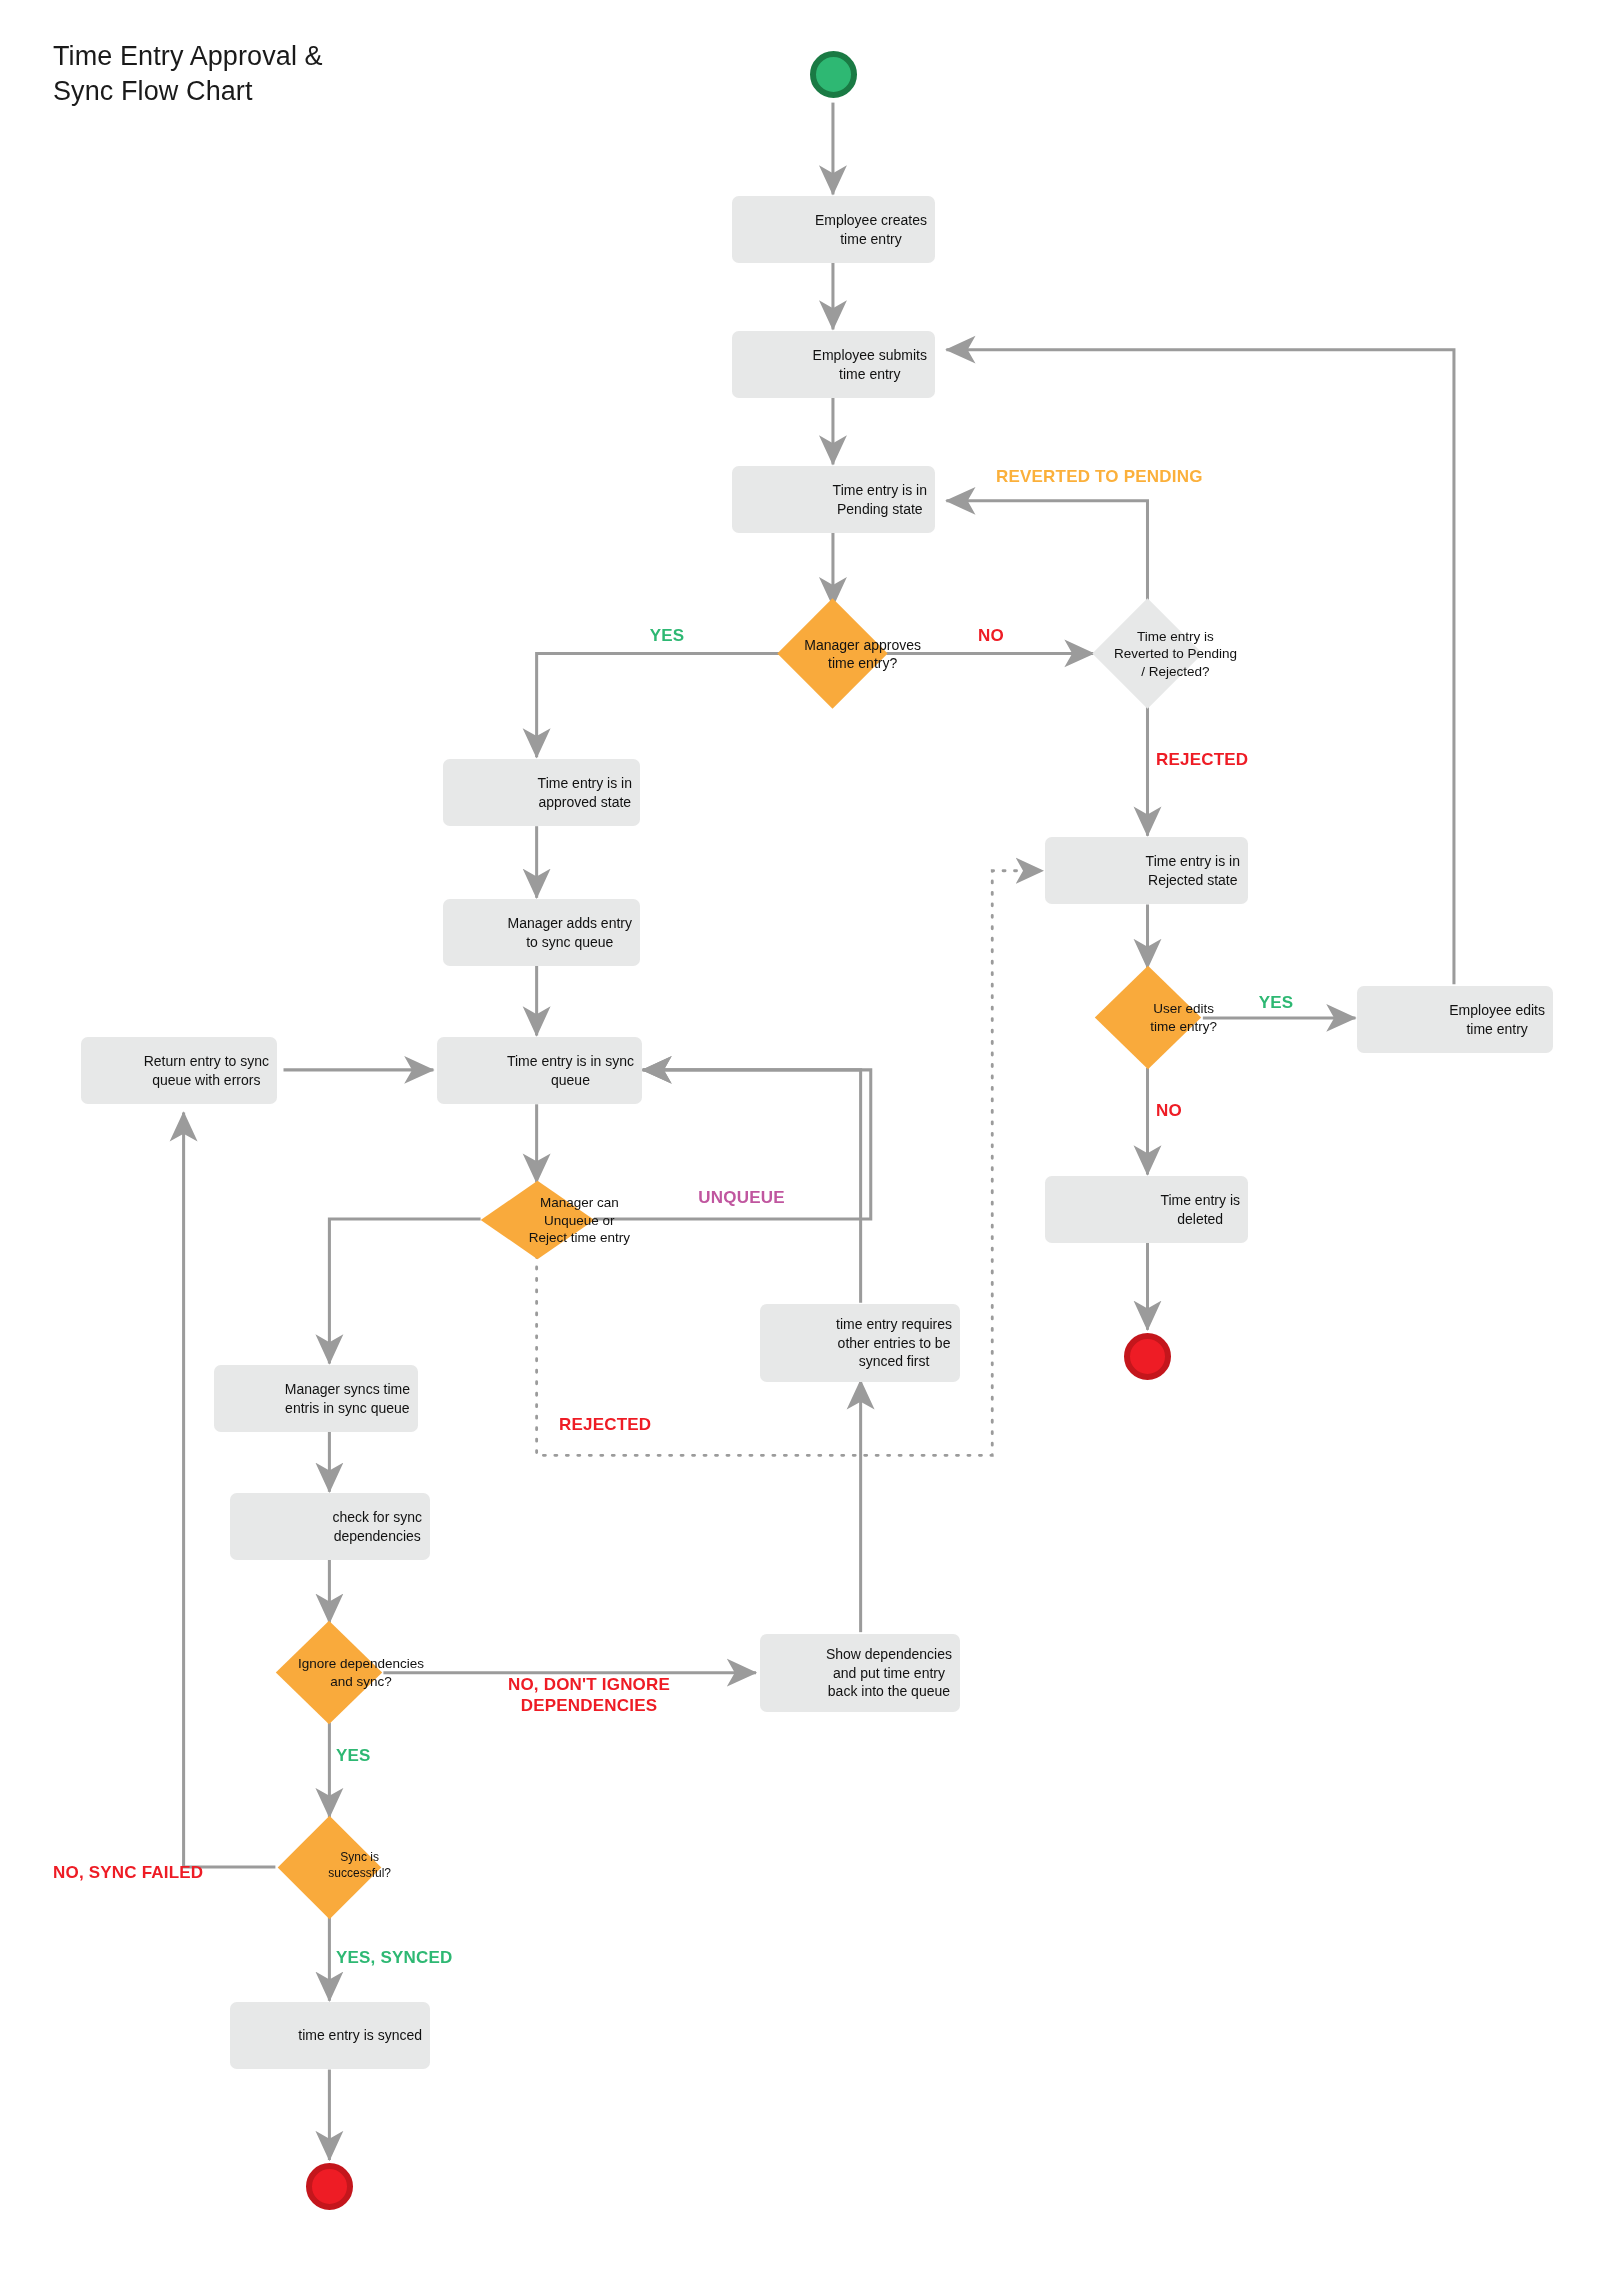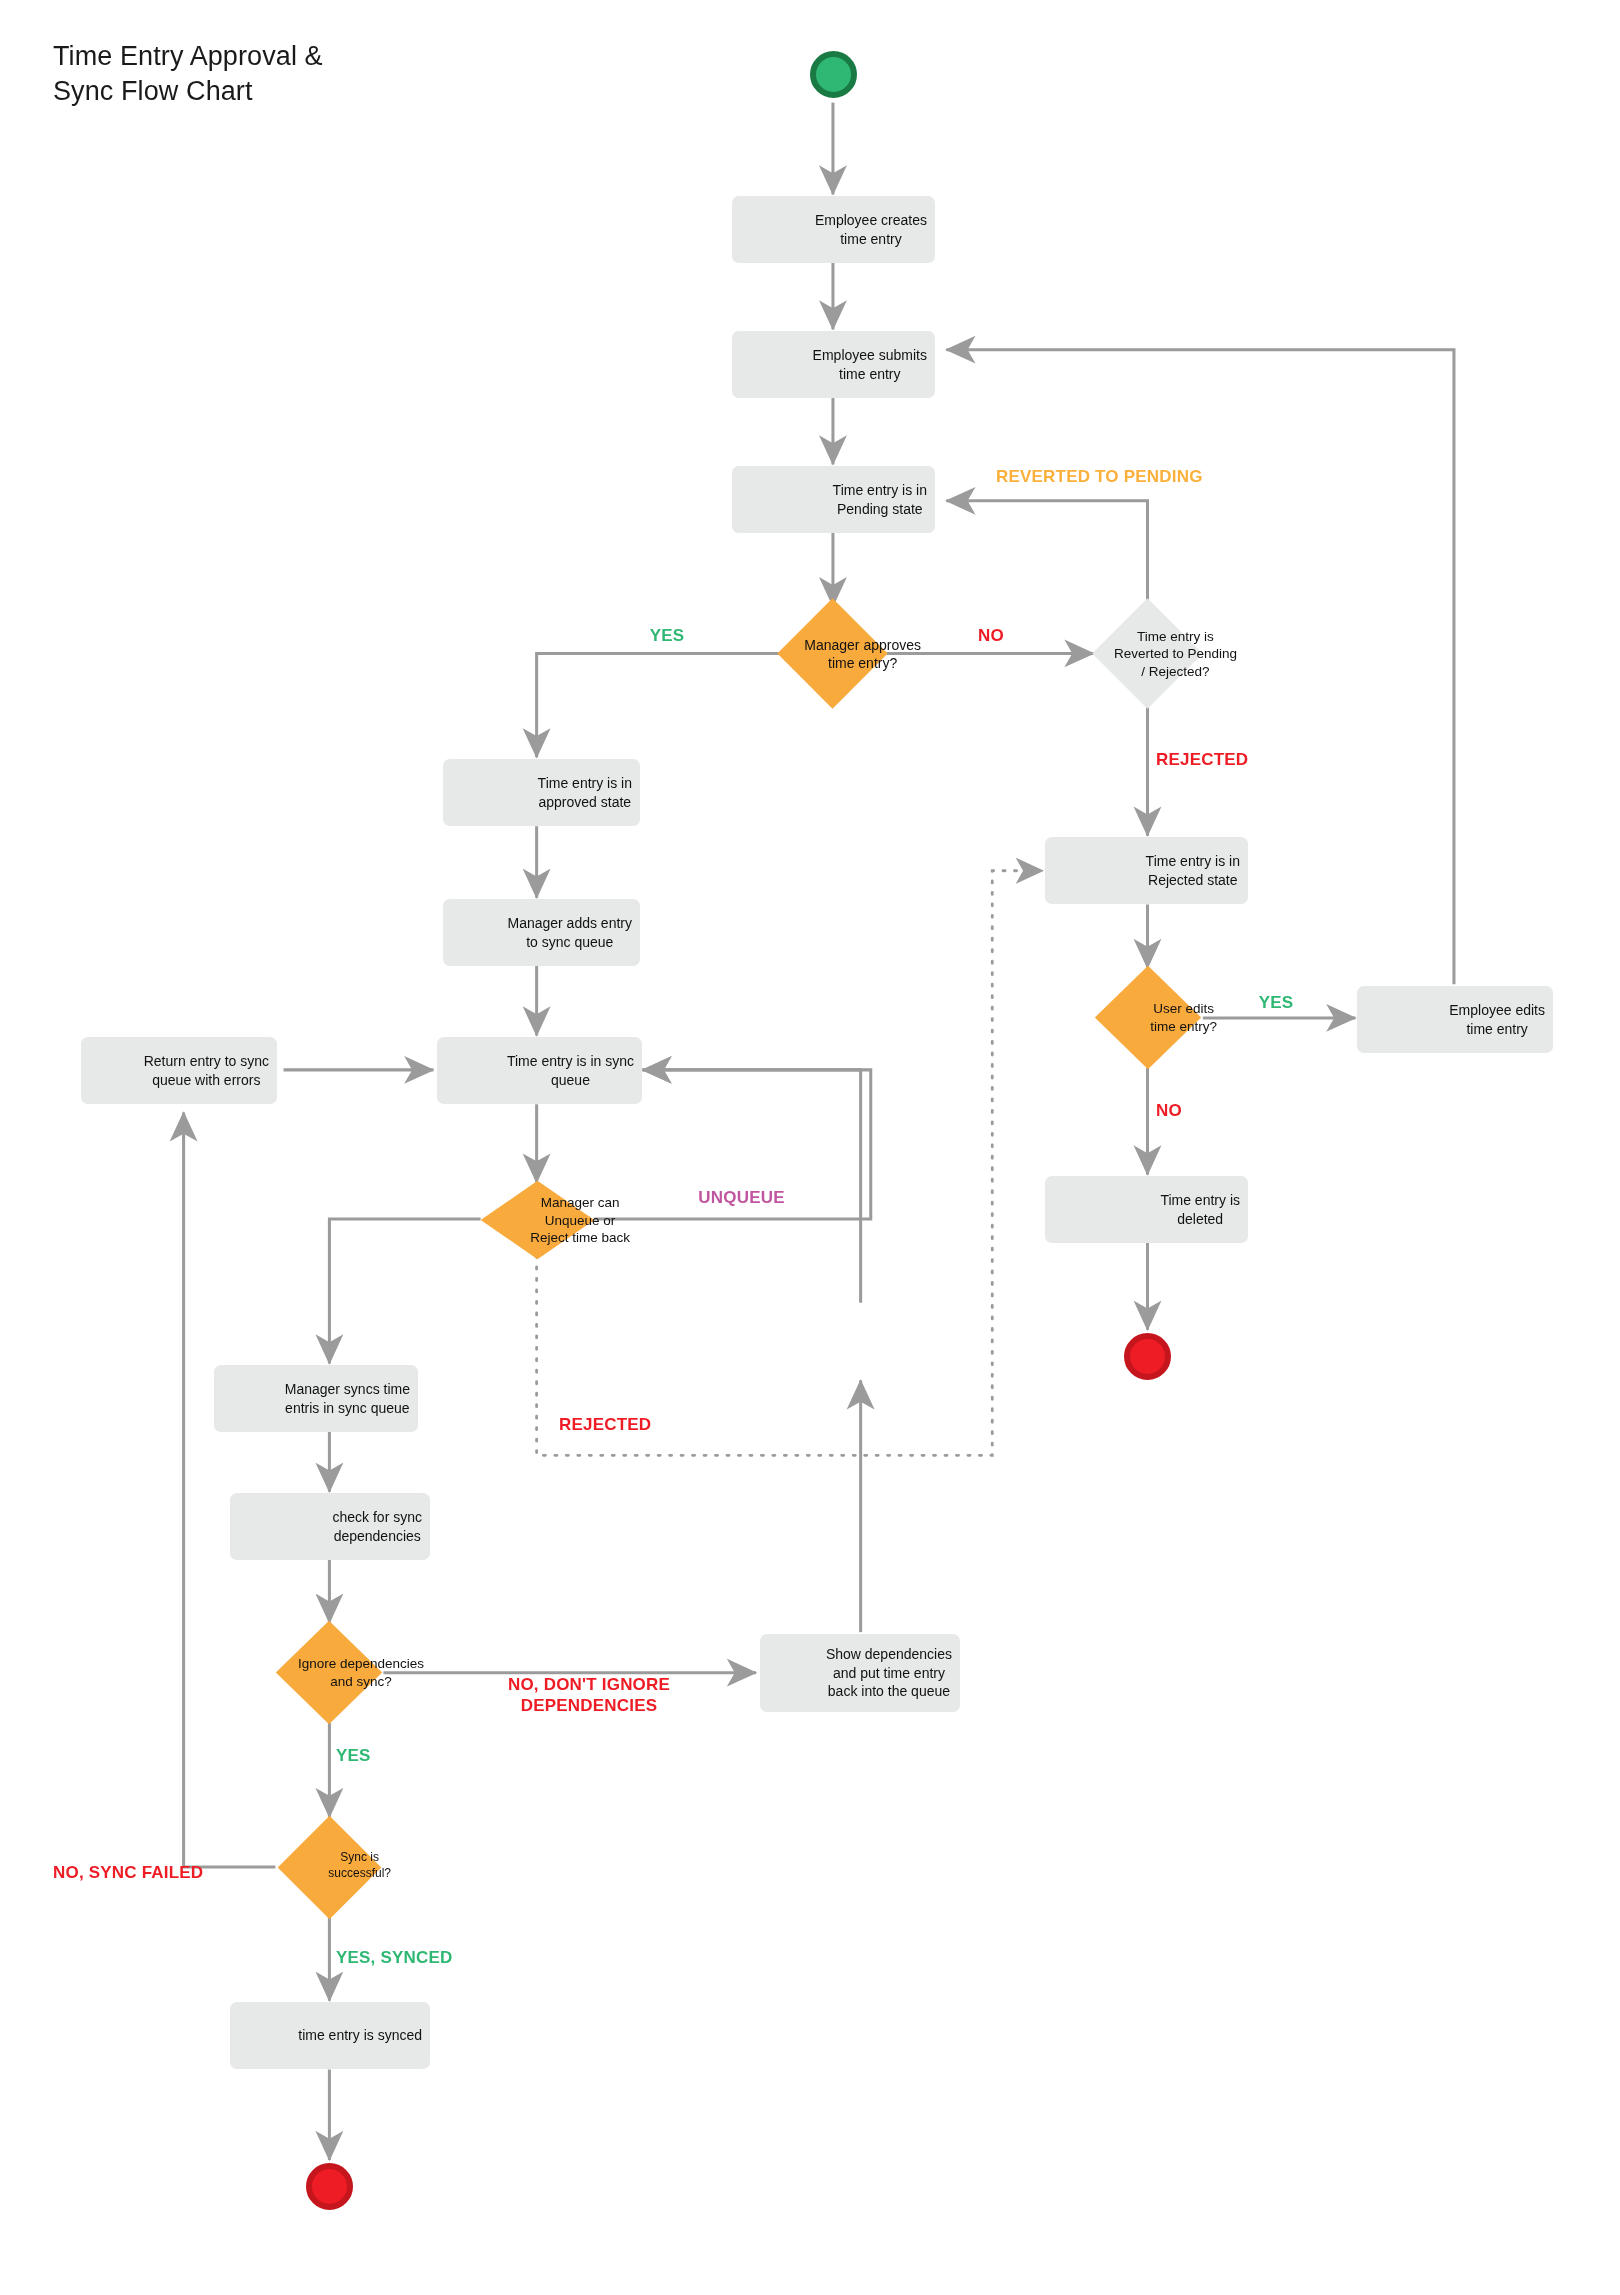--- a/index.html
+++ b/index.html
@@ -223,23 +223,28 @@
     <span class="dec-label">Return entry to sync
 queue with errors</span>
   </div>
 
   <svg style="position:absolute; left:480px; top:1180px; width:115px; height:80px;" viewBox="0 0 170 118" xmlns="http://www.w3.org/2000/svg">
     <polygon points="85,1 169,59 85,117 1,59" fill="#f9aa3c"></polygon>
   </svg>
   <div class="node dec" style="left:446px; top:1188px; width:184px; height:65px; font-size:13.5px;">
     <span class="dec-label">Manager can
 Unqueue or
-Reject time back</span>
-  </div>
-
+Reject time entry</span>
+  </div>
+
+  <div class="node proc" style="left:760px; top:1304px; width:200px; height:78px;">
+    <span class="dec-label">time entry requires
+other entries to be
+synced first</span>
+  </div>
 
   <div class="node proc" style="left:214px; top:1365px; width:204px; height:67px;">
     <span class="dec-label">Manager syncs time
 entris in sync queue</span>
   </div>
 
   <div class="node proc" style="left:230px; top:1493px; width:200px; height:67px;">
     <span class="dec-label">check for sync
 dependencies</span>
   </div>

